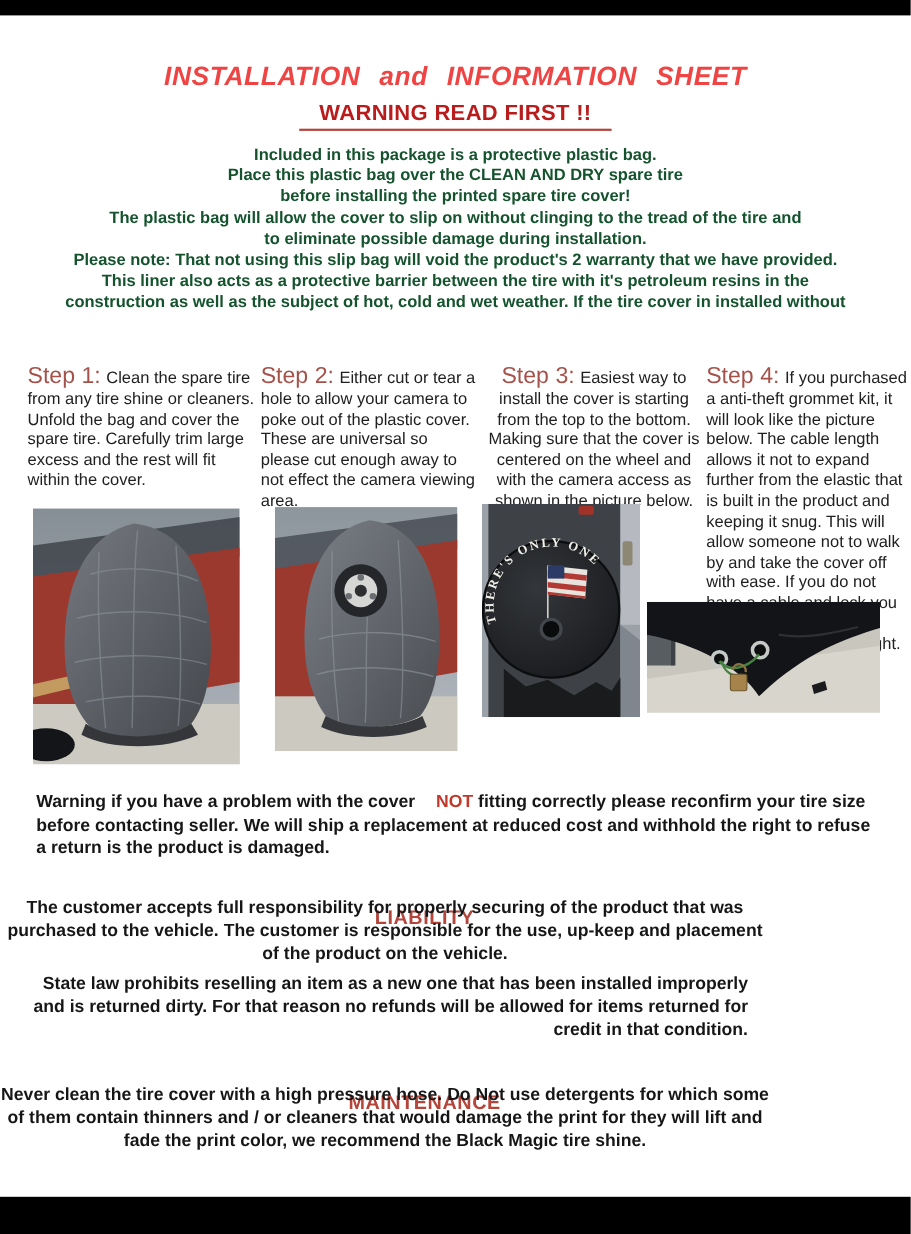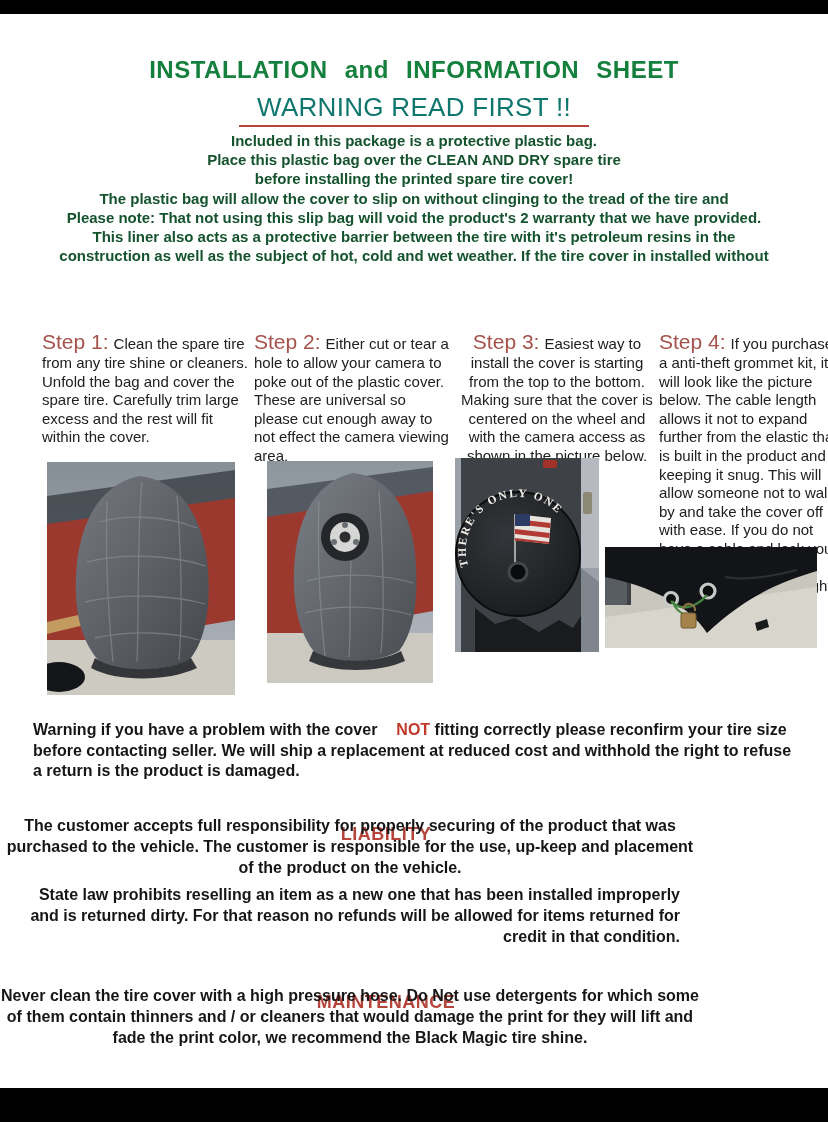--- a/index.html
+++ b/index.html
@@ -9,35 +9,35 @@
     font-family: "Liberation Sans", "DejaVu Sans", sans-serif;
     color: #1b1b1b;
   }
   .bar { position: absolute; left: 0; width: 828px; background: #000; }
   .bar-top { top: 0; height: 14px; }
   .bar-bottom { top: 1088px; height: 34px; }
 
   .doc-title {
     position: absolute; top: 56px; left: 0; width: 828px;
     text-align: center; font-size: 24px; font-weight: bold;
-    letter-spacing: 0.5px; word-spacing: 10px; color: #15803d;
+    letter-spacing: 0.5px; word-spacing: 10px; color: #ef4444; font-style: italic;
   }
   .warning-heading-wrap { position: absolute; top: 92px; left: 0; width: 828px; text-align: center; }
   .warning-heading {
-    display: inline-block; font-size: 26px; font-weight: normal;
-    color: #0f766e; border-bottom: 2px solid #b5443b; padding: 0 18px 2px 18px;
+    display: inline-block; font-size: 20px; font-weight: bold;
+    color: #b91c1c; border-bottom: 2px solid #b5443b; padding: 0 18px 2px 18px;
     letter-spacing: 0.3px;
   }
   .intro { position: absolute; top: 131px; left: 0; width: 828px; text-align: center; }
   .intro .line {
     font-size: 15px; font-weight: bold; line-height: 19.2px;
     white-space: nowrap; color: #14532d;
   }
 
-  .middle { position: absolute; top: 330px; left: 17px; width: 684px; height: 400px; }
+  .middle { position: absolute; top: 330px; left: 0; width: 684px; height: 400px; }
   .step { position: absolute; top: 0; }
   .step-label { font-size: 21px; color: #a5524b; padding-right: 5px; }
   .step-text { font-size: 15px; line-height: 18.6px; color: #202020; }
   .photo { position: absolute; overflow: hidden; }
   .photo svg { display: block; }
 
   .fit-warning {
     position: absolute; top: 720px; left: 33px; width: 770px;
     font-size: 16px; font-weight: bold; line-height: 20.5px; color: #161616;
   }
@@ -69,20 +69,21 @@
 
 <div class="warning-heading-wrap">
   <span class="warning-heading">WARNING READ FIRST !!</span>
 </div>
 
 <div class="intro">
   <div class="line">Included in this package is a protective plastic bag.</div>
   <div class="line">Place this plastic bag over the CLEAN AND DRY spare tire</div>
   <div class="line">before installing the printed spare tire cover!</div>
   <div class="line">The plastic bag will allow the cover to slip on without clinging to the tread of the tire and</div>
+  <div class="line">to eliminate possible damage during installation.</div>
   <div class="line">Please note: That not using this slip bag will void the product's 2 warranty that we have provided.</div>
   <div class="line">This liner also acts as a protective barrier between the tire with it's petroleum resins in the</div>
   <div class="line">construction as well as the subject of hot, cold and wet weather.  If the tire cover in installed without</div>
 </div>
 
 <div class="middle">
 
   <div class="step" style="left:25px; width:206px;">
     <span class="step-label">Step 1:</span><span class="step-text">Clean the spare tire from any tire shine or cleaners. Unfold the bag and cover the spare tire. Carefully trim large excess and the rest will fit within the cover.</span>
   </div>

